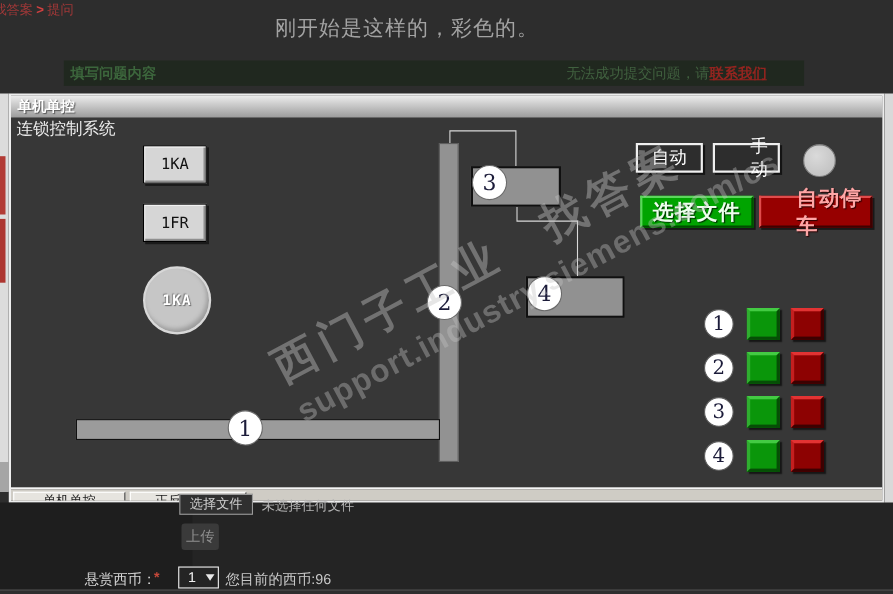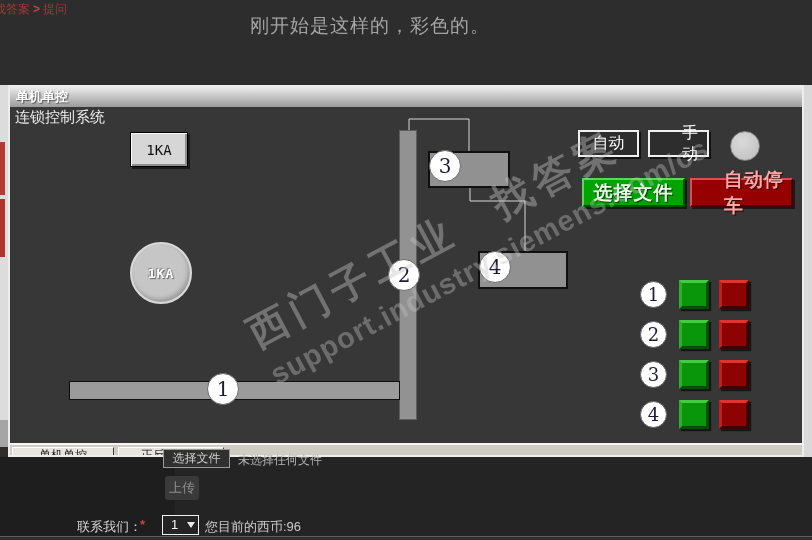--- a/index.html
+++ b/index.html
@@ -105,34 +105,41 @@
 </head>
 <body>
 
 <div id="app">
 
   <div class="abs breadcrumb">
     <span>找答案</span><span class="sep">&gt;</span><span>提问</span>
   </div>
   <div class="abs page-title">刚开始是这样的，彩色的。</div>
 
+  <div class="abs form-header">
+    <span class="fh-label">填写问题内容</span>
+    <span class="fh-right">
+      <span>无法成功提交问题，请</span><span class="fh-link">联系我们</span>
+    </span>
+  </div>
 
   <div class="abs left-strip"></div>
   <div class="abs left-red1"></div>
   <div class="abs left-red2"></div>
   <div class="abs left-gray"></div>
   <div class="abs right-strip"></div>
 
   <div class="abs imagebox">
     <div class="abs titlebar">单机单控</div>
 
     <div class="abs hmi-body">
       <div class="abs sys-label">连锁控制系统</div>
 
       <div class="abs gbtn btn-1ka">1KA</div>
+      <div class="abs gbtn btn-1fr">1FR</div>
       <div class="abs motor-circle">1KA</div>
 
       <svg class="abs wires" width="792" height="336" viewBox="0 0 792 336">
         <polyline points="399,23 399,12 459,12 459,44" fill="none" stroke="#d9d9d9" stroke-width="1"></polyline>
         <polyline points="460,81 460,94 515,94 515,144" fill="none" stroke="#d9d9d9" stroke-width="1"></polyline>
       </svg>
 
       <div class="abs vbar"></div>
       <div class="abs hbar"></div>
       <div class="abs box3"></div>
@@ -177,21 +184,21 @@
     </div>
   </div>
 
   <div class="abs bottom-overlay"></div>
   <div class="abs bottom-left-block"></div>
 
   <div class="abs file-btn">选择文件</div>
   <div class="abs file-none">未选择任何文件</div>
   <div class="abs upload-btn">上传</div>
 
-  <div class="abs reward-label">联系我们：</div>
+  <div class="abs reward-label">悬赏西币：</div>
   <div class="abs reward-star">*</div>
   <div class="abs coin-select">
     <span>1</span>
     <span class="car"></span>
   </div>
   <div class="abs coin-balance">您目前的西币:96</div>
 
   <div class="abs bottom-line"></div>
   <div class="abs bottom-foot"></div>
 

